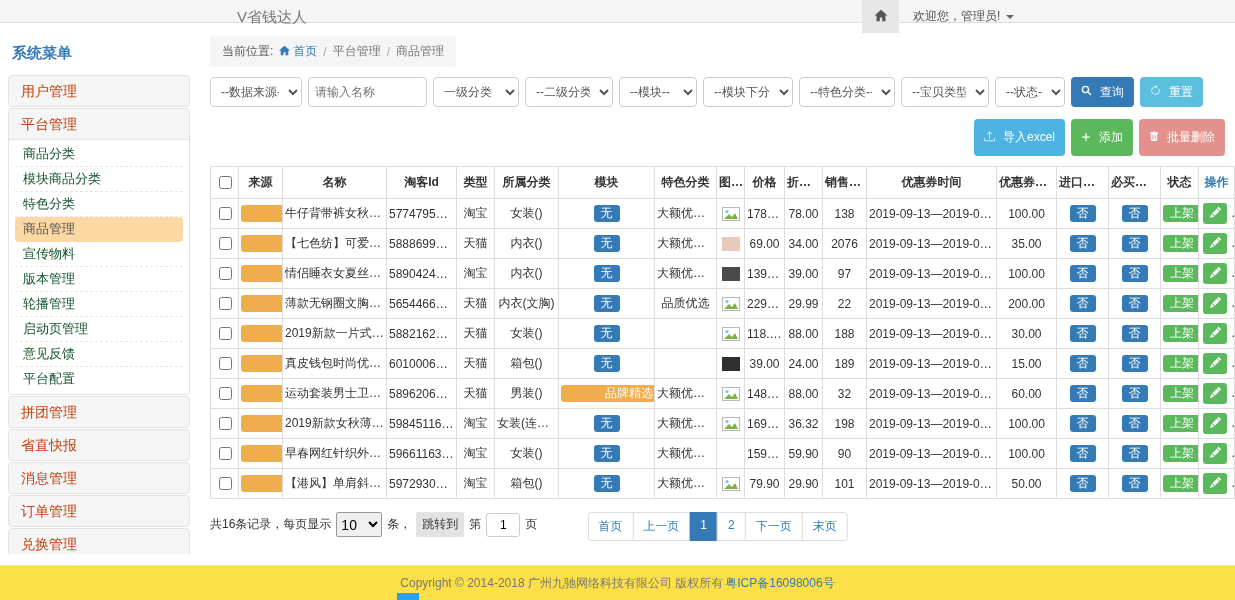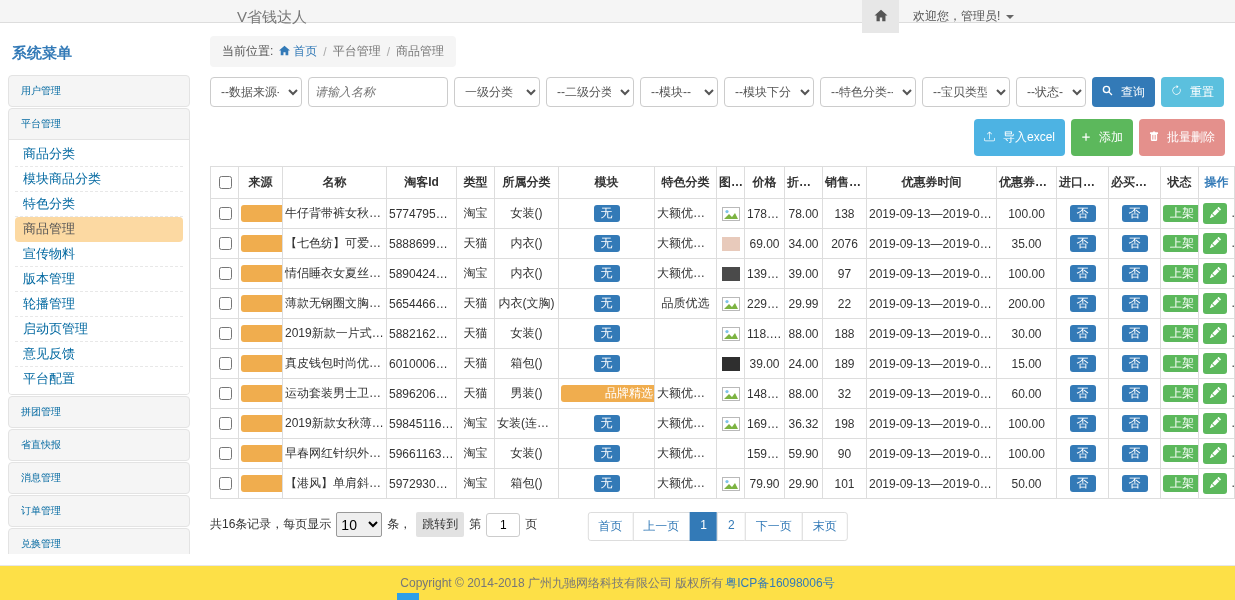--- a/index.html
+++ b/index.html
@@ -15,23 +15,23 @@
   .top-right { position:absolute; left:862px; top:0; height:33px; display:flex; align-items:center; }
   .home-box { width:37px; height:33px; background:#e7e7e7; display:flex; align-items:center; justify-content:center; cursor:pointer; }
   .welcome { margin-left:14px; font-size:12px; color:#555; display:flex; align-items:center; gap:6px; cursor:pointer; }
   .caret-down { width:0; height:0; border-left:4px solid transparent; border-right:4px solid transparent; border-top:4px solid #666; }
   
   .layout { display:flex; height:531px; overflow:hidden; align-items:flex-start; }
   
   .sidebar { width:182px; margin-left:8px; margin-top:13px; flex:none; }
   .sidebar-title { color:#337ab7; font-weight:bold; font-size:15px; padding:8px 4px 12px; }
   .menu-panel { background:#f5f5f5; border:1px solid #e3e3e3; border-radius:4px; margin-bottom:1px; overflow:hidden; }
-  .menu-head { height:30px; line-height:30px; padding:0 12px; font-size:10px; color:#0369a1; cursor:pointer; }
+  .menu-head { height:30px; line-height:30px; padding:0 12px; font-size:14px; color:#c2410c; cursor:pointer; }
   .submenu { background:#fff; border-top:1px solid #e3e3e3; padding:2px 6px; }
-  .submenu-item { height:25px; line-height:24px; padding:0 8px; color:#0369a1; font-size:13px;
+  .submenu-item { height:25px; line-height:24px; padding:0 8px; color:#14532d; font-size:13px;
                   border-bottom:1px dashed #e8e8e8; cursor:pointer; white-space:nowrap; overflow:hidden; }
   .submenu-item:last-child { border-bottom:none; }
   .submenu-item.active { background:#fcd9a2; border-radius:4px; color:#555; border-bottom-color:transparent; }
   
   .main { flex:1; margin:13px 10px 0 20px; min-width:0; }
   .breadcrumb { display:inline-flex; align-items:center; gap:6px; background:#f5f5f5; border-radius:4px;
                 padding:7px 12px; font-size:12px; color:#555; }
   .bc-link { color:#337ab7; display:inline-flex; align-items:center; gap:3px; cursor:pointer; }
   .bc-sep { color:#aaa; }
   .bc-muted { color:#777; }
@@ -160,21 +160,21 @@
         <span>首页</span>
       </span>
       <span class="bc-sep">/</span>
       <span class="bc-muted">平台管理</span>
       <span class="bc-sep">/</span>
       <span class="bc-muted">商品管理</span>
     </div>
 
     <div class="filter-row">
       <select style="width:92px"><option>--数据来源--</option></select>
-      <input type="text" style="width: 140px; font-style: italic;" placeholder="请输入名称">
+      <input type="text" style="width: 119px;" placeholder="请输入名称">
       <select style="width:86px"><option>一级分类</option></select>
       <select style="width:88px"><option>--二级分类--</option></select>
       <select style="width:78px"><option>--模块--</option></select>
       <select style="width:90px"><option>--模块下分类--</option></select>
       <select style="width:96px"><option>--特色分类--</option></select>
       <select style="width:88px"><option>--宝贝类型--</option></select>
       <select style="width:70px"><option>--状态--</option></select>
       <button class="btn btn-primary">
         <span>
           <svg width="11" height="11" viewBox="0 0 16 16" fill="none" stroke="#fff" stroke-width="2">

